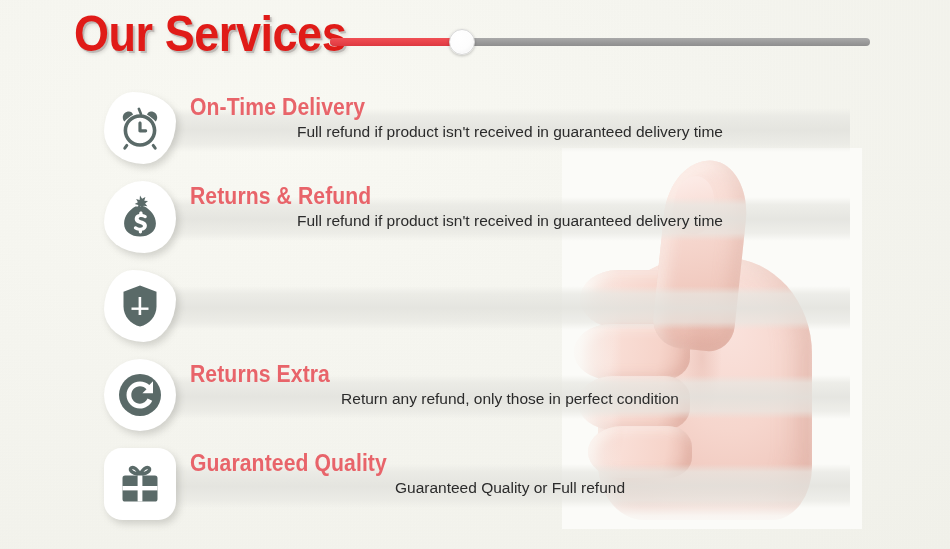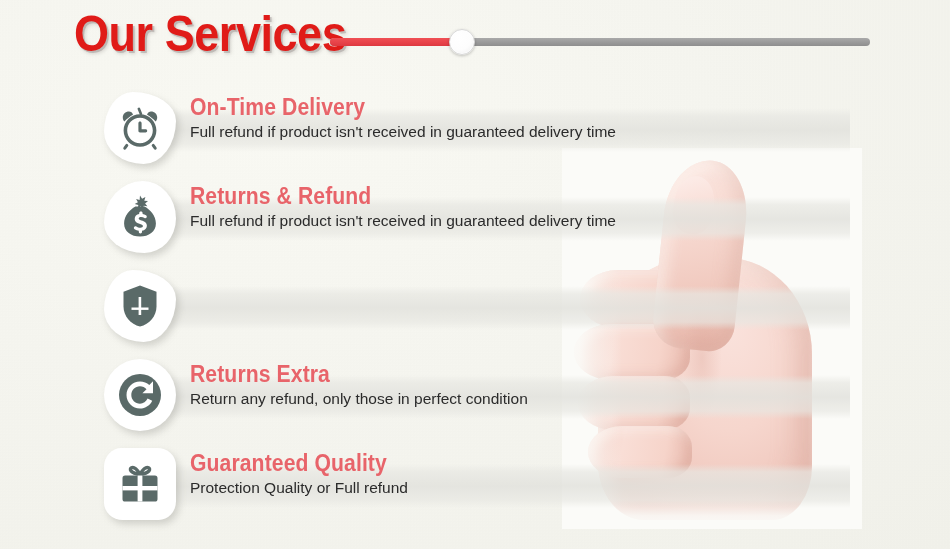--- a/index.html
+++ b/index.html
@@ -238,20 +238,21 @@
     line-height: 1.15;
     margin: 0 0 3px 0;
   }
   .row-desc {
     font-family: "Liberation Sans", sans-serif;
     font-size: 15.5px;
     color: #2b2b2b;
     white-space: nowrap;
     line-height: 1.2;
     margin: 0;
+    text-align: center;
   }
 </style>
 </head>
 <body>
 
 <div class="banner">
   <div class="grain"></div>
 
   <div class="header">
     <div class="title">Our Services</div>
@@ -355,18 +356,18 @@
             <path d="M24 14.5C21.5 9.5 18 6.5 15.5 7.8c-2.4 1.3-1.5 5 8.5 6.7z"></path>
             <path d="M24 14.5c2.5-5 6-8 8.5-6.7 2.4 1.3 1.5 5-8.5 6.7z"></path>
           </g>
           <rect x="6.5" y="15.5" width="35" height="26" rx="2.6" fill="#5a6a68"></rect>
           <rect x="21.6" y="15.5" width="4.8" height="26" fill="#ffffff"></rect>
           <rect x="6.5" y="26" width="35" height="4.4" fill="#ffffff"></rect>
         </svg>
       </div>
       <div class="row-text">
         <p class="row-title">Guaranteed Quality</p>
-        <p class="row-desc">Protection Quality or Full refund</p>
+        <p class="row-desc">Guaranteed Quality or Full refund</p>
       </div>
     </div>
 
   </div>
 </div>
 
 </body></html>

